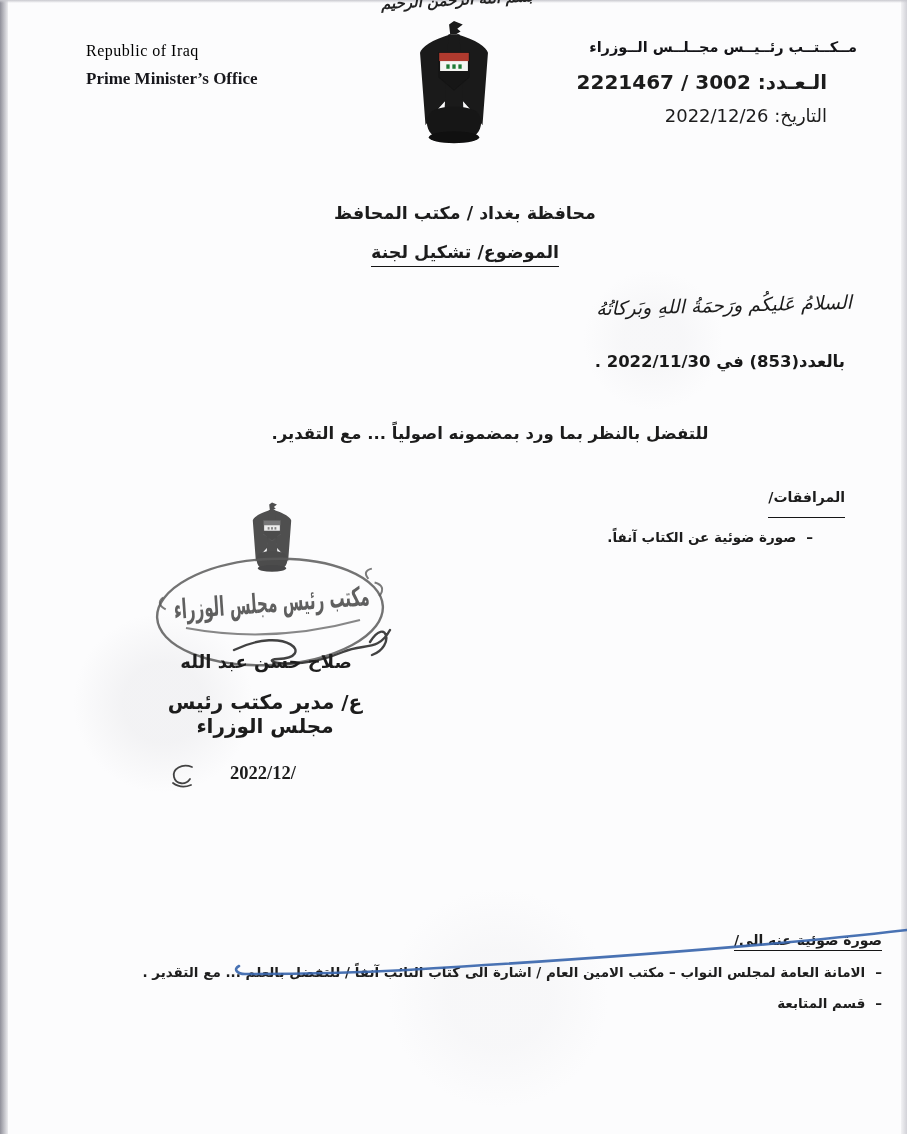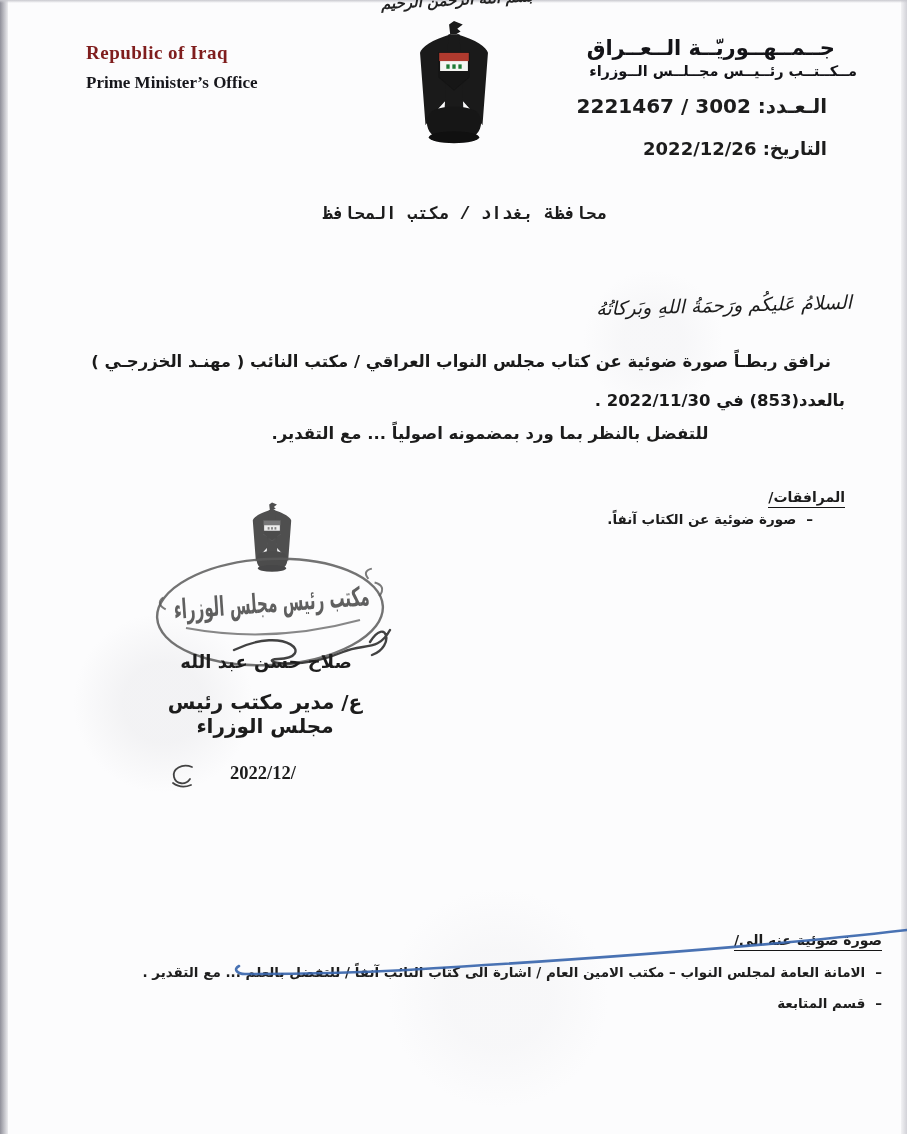--- a/index.html
+++ b/index.html
@@ -14,48 +14,48 @@
   }
   .abs{position:absolute;}
   .ar{direction:rtl;font-family:"DejaVu Sans",sans-serif;}
   .en{font-family:"Liberation Serif","DejaVu Serif",serif;}
   
   .edge-left{left:0;top:0;width:8px;height:1134px;background:linear-gradient(90deg,#90909a,#c3c3c9 55%,#ececef);}
   .edge-right{right:0;top:0;width:6px;height:1134px;background:linear-gradient(270deg,#d2d2d8,#f2f2f4);}
   .edge-top{left:0;top:0;width:907px;height:3px;background:linear-gradient(180deg,#c9c9cf,rgba(255,255,255,0));}
   
   .en-block{left:86px;top:42px;}
-  .en-line1{font-size:19px;font-weight:bold;letter-spacing:.5px;color:#7f1d1d;}
+  .en-line1{font-size:16px;font-weight:normal;letter-spacing:.5px;color:#000000;}
   .en-line2{font-size:17px;font-weight:bold;margin-top:9px;color:#17171c;}
   .basmala{left:352px;top:-9px;width:210px;text-align:center;font-family:"DejaVu Serif",serif;
            font-style:italic;font-weight:bold;font-size:15px;transform:rotate(-3deg);color:#242424;}
   .emblem{left:398px;top:20px;}
   .ar-header{right:50px;top:36px;width:330px;text-align:right;}
   .ar-h1{font-size:21px;font-weight:bold;padding-left:0;padding-right:22px;color:#141418;}
   .ar-h2{font-size:14.5px;font-weight:bold;margin-top:3px;color:#141418;}
   .ar-num{font-size:20px;font-weight:bold;margin-top:15px;padding-right:30px;}
-  .ar-date{font-size:18px;font-weight:bold;margin-top:20px;padding-right:30px;}
+  .ar-date{font-size:18px;font-weight:normal;margin-top:11px;padding-right:30px;}
   
-  .addressee{left:270px;top:203px;width:390px;text-align:center;font-family:Liberation Mono, monospace;}
+  .addressee{left:270px;top:203px;width:390px;text-align:center;}
   .addr-line{font-size:17.5px;font-weight:bold;}
   .subject{display:inline-block;margin-top:19px;font-size:17.5px;font-weight:bold;
            border-bottom:1.8px solid #141414;padding-bottom:4px;}
   
   .salutation{right:55px;top:294px;font-family:"DejaVu Serif",serif;font-style:italic;
               font-size:19px;transform:rotate(-1.5deg);color:#1b1b1b;}
   
   .body-par{right:62px;left:60px;top:342px;text-align:right;font-size:16.5px;
             font-weight:600;line-height:39px;color:#191919;}
   .body-line1{text-indent:14px;}
   .mp-name{font-weight:800;}
   .closing{left:240px;top:424px;width:500px;text-align:center;font-size:16.5px;font-weight:bold;}
   
   .attachments{right:62px;top:487px;width:360px;text-align:right;}
-  .attach-title{display:inline-block;font-size:14px;font-weight:bold;border-bottom:1.5px solid #161616;padding-bottom:2px;}
-  .attach-item{margin-top:3px;margin-right:32px;font-size:13.5px;font-weight:600;}
+  .attach-title{display:inline-block;font-size:14px;font-weight:bold;border-bottom:1.5px solid #161616;padding-bottom:12px;}
+  .attach-item{margin-top:11px;margin-right:32px;font-size:13.5px;font-weight:600;}
   .dash{margin-left:10px;}
   
   .stamp{left:138px;top:500px;}
   .signer-title{left:140px;top:690px;width:250px;text-align:center;font-size:20px;font-weight:bold;}
   .signer-date{left:168px;top:763px;width:190px;text-align:center;font-size:18.5px;font-weight:bold;
                font-family:"Liberation Serif","DejaVu Serif",serif;}
   .day-mark{left:-4px;top:-4px;}
   
   .distribution{right:25px;top:930px;width:860px;text-align:right;}
   .dist-title{display:inline-block;font-size:14px;font-weight:bold;border-bottom:1.5px solid #161616;padding-bottom:2px;}
@@ -95,34 +95,33 @@
 
 <div class="abs basmala ar">بسم الله الرحمن الرحيم</div>
 
 <div class="abs emblem">
   <svg width="112" height="126" viewBox="0 0 100 115">
       <use href="#eagle-sym"></use>
     </svg>
 </div>
 
 <div class="abs ar-header ar">
-  <div class="ar-h1">جــمــهــوريّــة الــعــراق</div>
   <div class="ar-h2">مــكــتــب رئــيــس مجــلــس الــوزراء</div>
   <div class="ar-num">الـعـدد:  3002 / 2221467</div>
   <div class="ar-date">التاريخ:  2022/12/26</div>
 </div>
 
 <div class="abs addressee ar">
   <div class="addr-line">محافظة بغداد / مكتب المحافظ</div>
+  <div><span class="subject">الموضوع/ تشكيل لجنة</span></div>
 </div>
 
 <div class="abs salutation ar">السلامُ عَليكُم ورَحمَةُ اللهِ وبَركاتُهُ</div>
 
 <div class="abs body-par ar">
-  <div class="body-line1"><span>نرافق ربطـاً صورة ضوئية عن كتاب مجلس النواب العراقي / مكتب النائب ( </span><span class="mp-name">مهنـد الخزرجـي</span><span> )</span></div>
   <div class="body-line2">بالعدد(853) في 2022/11/30 .</div>
 </div>
 
 <div class="abs closing ar">للتفضل بالنظر بما ورد بمضمونه اصولياً ... مع التقدير.</div>
 
 <div class="abs attachments ar">
   <span class="attach-title">المرافقات/</span>
   <div class="attach-item"><span class="dash">–</span><span>صورة ضوئية عن الكتاب آنفاً.</span></div>
 </div>
 

